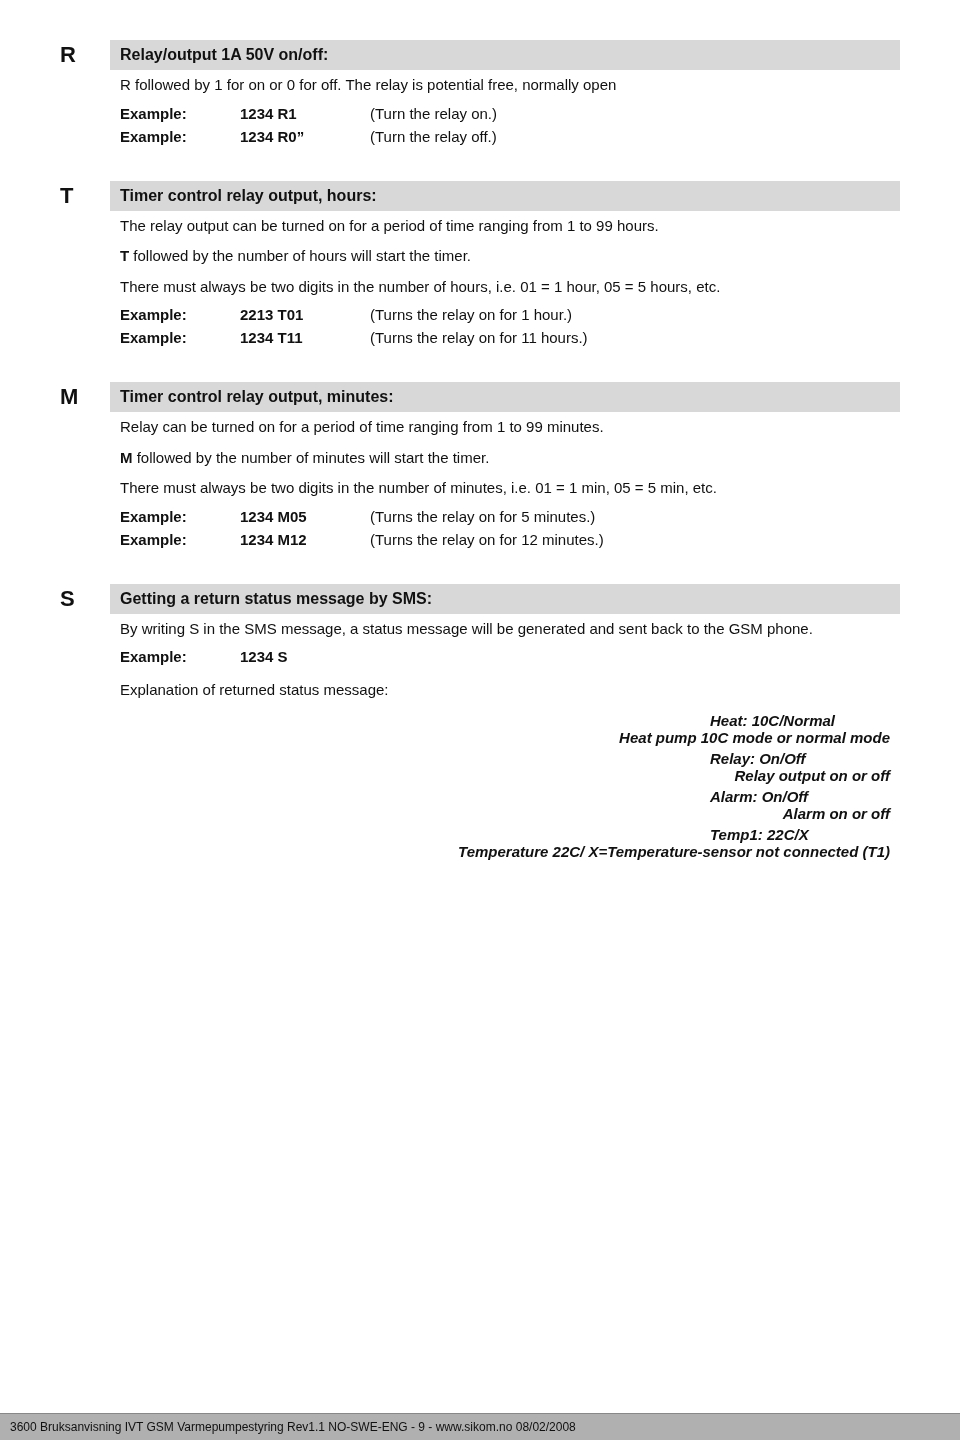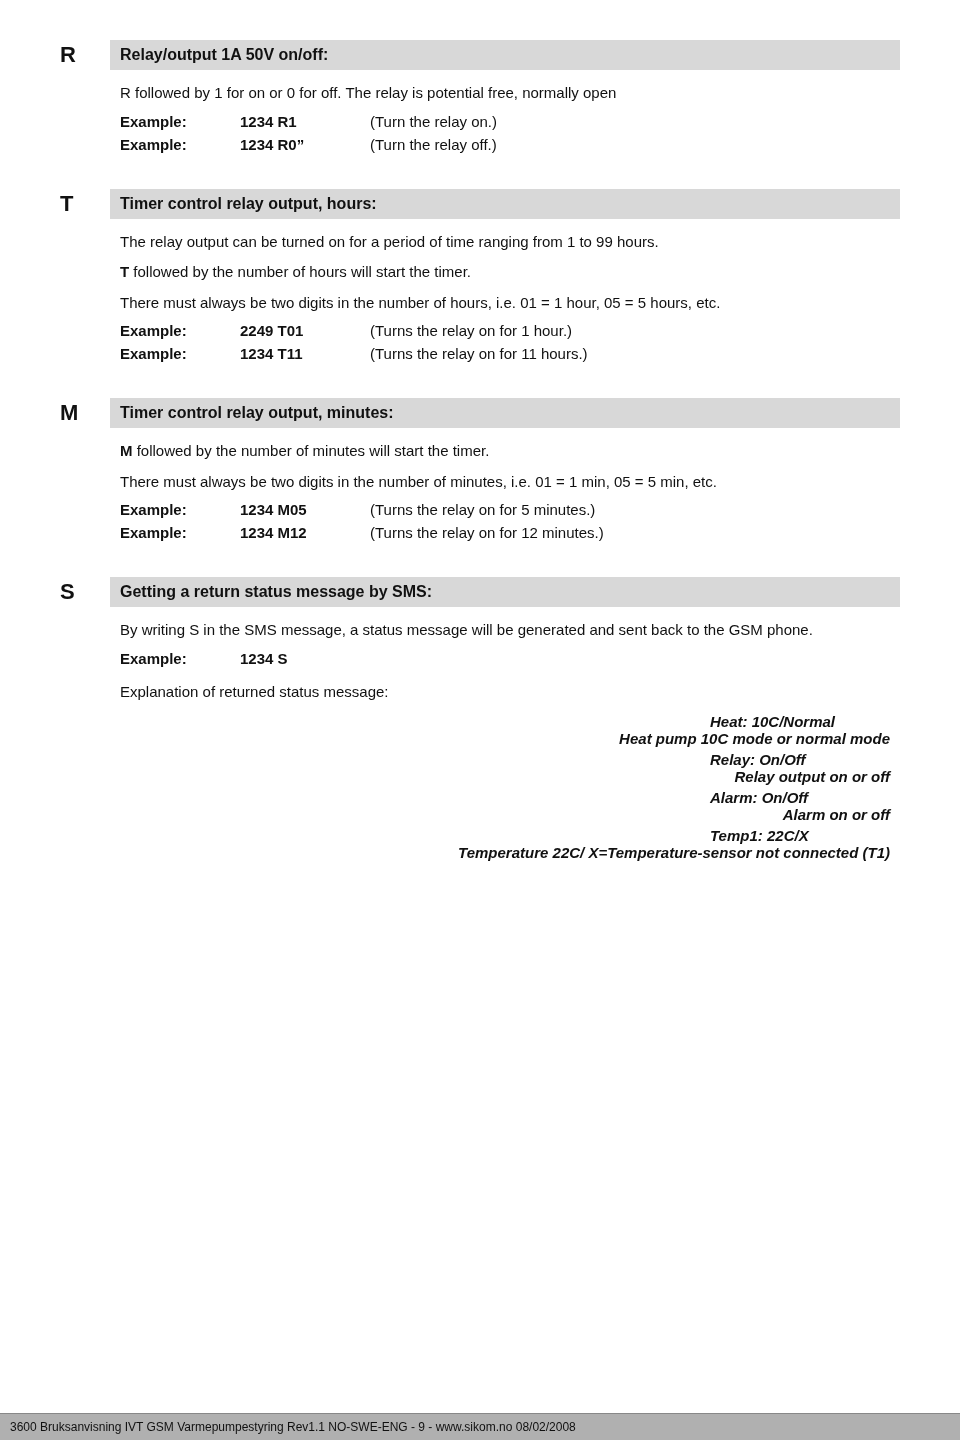--- a/index.html
+++ b/index.html
@@ -35,21 +35,21 @@
       padding-top: 2px;
     }
     .section-content {
       flex: 1;
     }
     .section-header {
       background: #d8d8d8;
       padding: 6px 10px;
       font-weight: bold;
       font-size: 16px;
-      margin-bottom: 12px;
+      margin-bottom: 4px;
     }
     .section-body {
       padding: 0 10px;
     }
     .section-body p {
       margin-bottom: 8px;
       line-height: 1.5;
     }
 
     
@@ -136,39 +136,40 @@
   <div class="section">
     <div class="section-letter">T</div>
     <div class="section-content">
       <div class="section-header">Timer control relay output, hours:</div>
       <div class="section-body">
         <p>The relay output can be turned on for a period of time ranging from 1 to 99 hours.</p>
         <p><span class="inline-bold">T</span><span id="t-followed"> followed by the number of hours will start the timer.</span></p>
         <p>There must always be two digits in the number of hours, i.e.  01 = 1 hour, 05 = 5 hours, etc.</p>
         <div class="example-row">
           <span class="example-label">Example:</span>
-          <span class="example-code">2249 T01</span>
+          <span class="example-code">2213 T01</span>
           <span class="example-desc">(Turns the relay on for 1 hour.)</span>
         </div>
         <div class="example-row">
           <span class="example-label">Example:</span>
           <span class="example-code">1234 T11</span>
           <span class="example-desc">(Turns the relay on for 11 hours.)</span>
         </div>
       </div>
     </div>
   </div>
 
   <div style="height: 20px;"></div>
 
   <div class="section">
     <div class="section-letter">M</div>
     <div class="section-content">
       <div class="section-header">Timer control relay output, minutes:</div>
       <div class="section-body">
+        <p>Relay can be turned on for a period of time ranging from 1 to 99 minutes.</p>
         <p><span class="inline-bold">M</span><span>  followed by the number of minutes will start the timer.</span></p>
         <p>There must always be two digits in the number of minutes, i.e.  01 = 1 min, 05 = 5 min, etc.</p>
         <div class="example-row">
           <span class="example-label">Example:</span>
           <span class="example-code">1234 M05</span>
           <span class="example-desc">(Turns the relay on for 5 minutes.)</span>
         </div>
         <div class="example-row">
           <span class="example-label">Example:</span>
           <span class="example-code">1234 M12</span>

